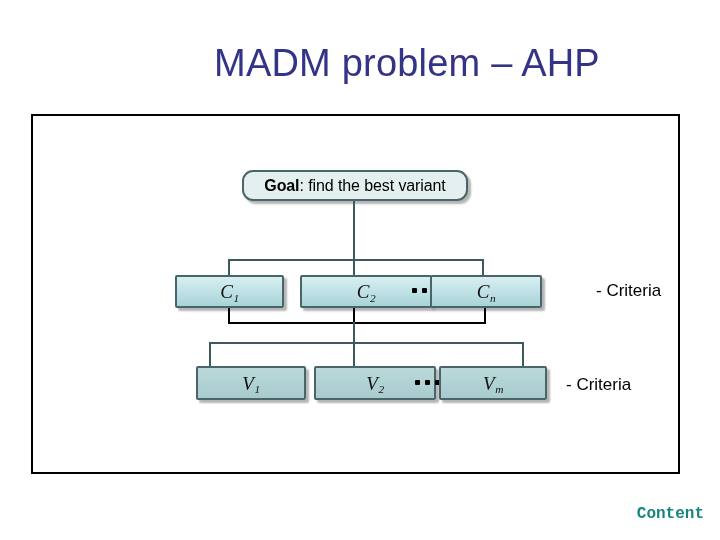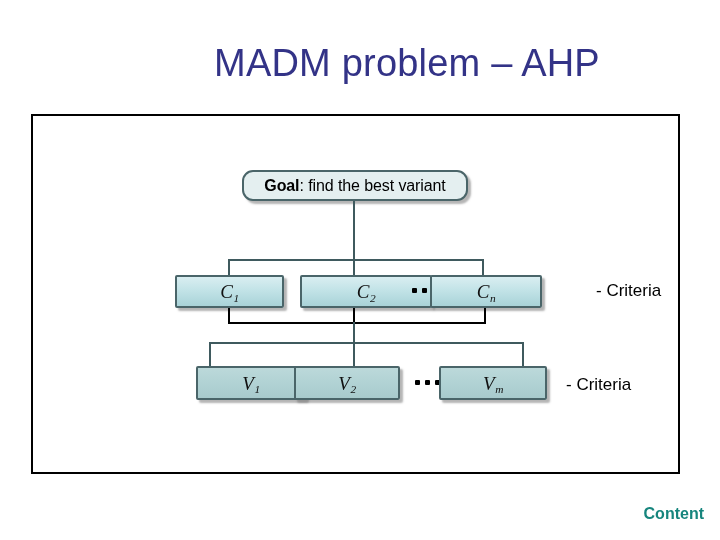--- a/index.html
+++ b/index.html
@@ -123,21 +123,21 @@
     font-size: 17px;
     color: #000000;
     white-space: nowrap;
   }
 
   
   #content-link {
     position: absolute;
     right: 16px;
     top: 505px;
-    font-family: Liberation Sans, sans-serif;
+    font-family: Liberation Mono, monospace;
     font-size: 16px;
     font-weight: 700;
     color: #16857d;
     white-space: nowrap;
   }
 </style>
 </head>
 <body>
 
 <div id="slide-title">MADM problem – AHP</div>
@@ -179,21 +179,21 @@
 
   <div class="conn" style="left:320px; top:206px; width:2px; height:59px;"></div>
   <div class="conn" style="left:176px; top:226px; width:315px; height:2px;"></div>
   <div class="conn" style="left:176px; top:226px; width:2px; height:39px;"></div>
   <div class="conn" style="left:489px; top:226px; width:2px; height:39px;"></div>
 
   <div class="node node-variant" style="left:124px; top:250px; width:110px; height:34px;margin-left:39px;">
     <span class="var-label"><span>V</span><sub>1</sub></span>
   </div>
 
-  <div class="node node-variant" style="left:261px; top:250px; width:106px; height:34px;">
+  <div class="node node-variant" style="left:281px; top:250px; width:122px; height:34px;">
     <span class="var-label"><span>V</span><sub>2</sub></span>
   </div>
 
   <div class="dots" style="left:382px; top:264px;">
     <i></i>
     <i></i>
     <i></i>
   </div>
 
   <div class="node node-variant" style="left:406px; top:250px; width:108px; height:34px;align-items:center;">

